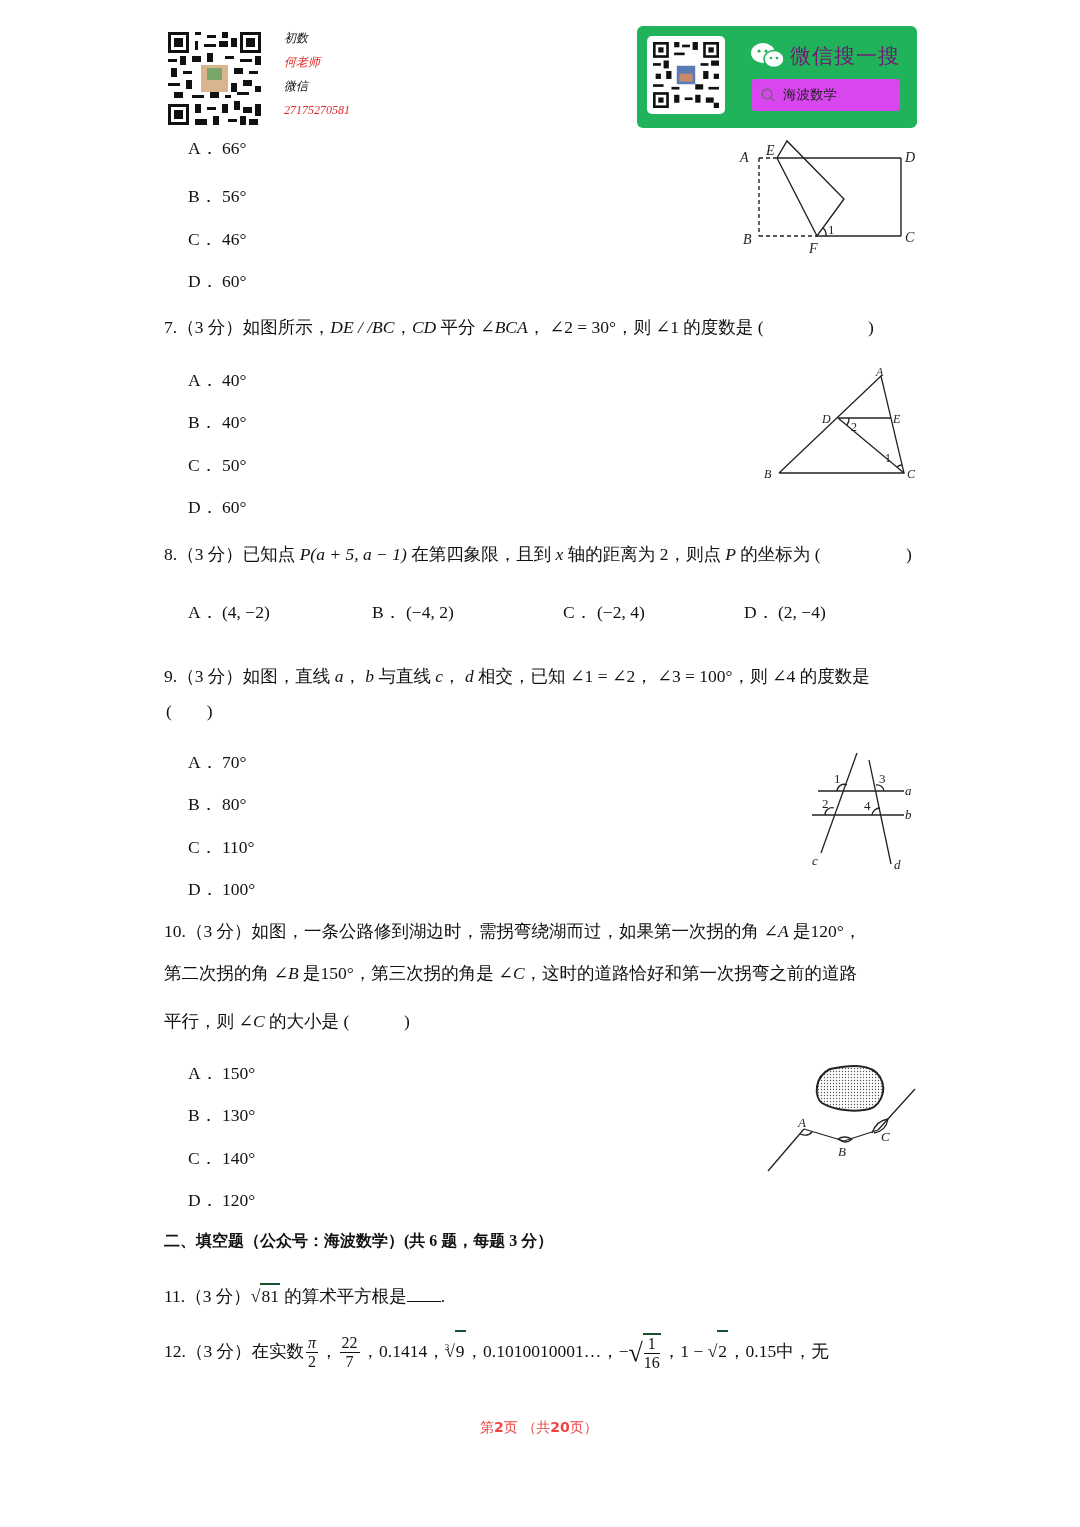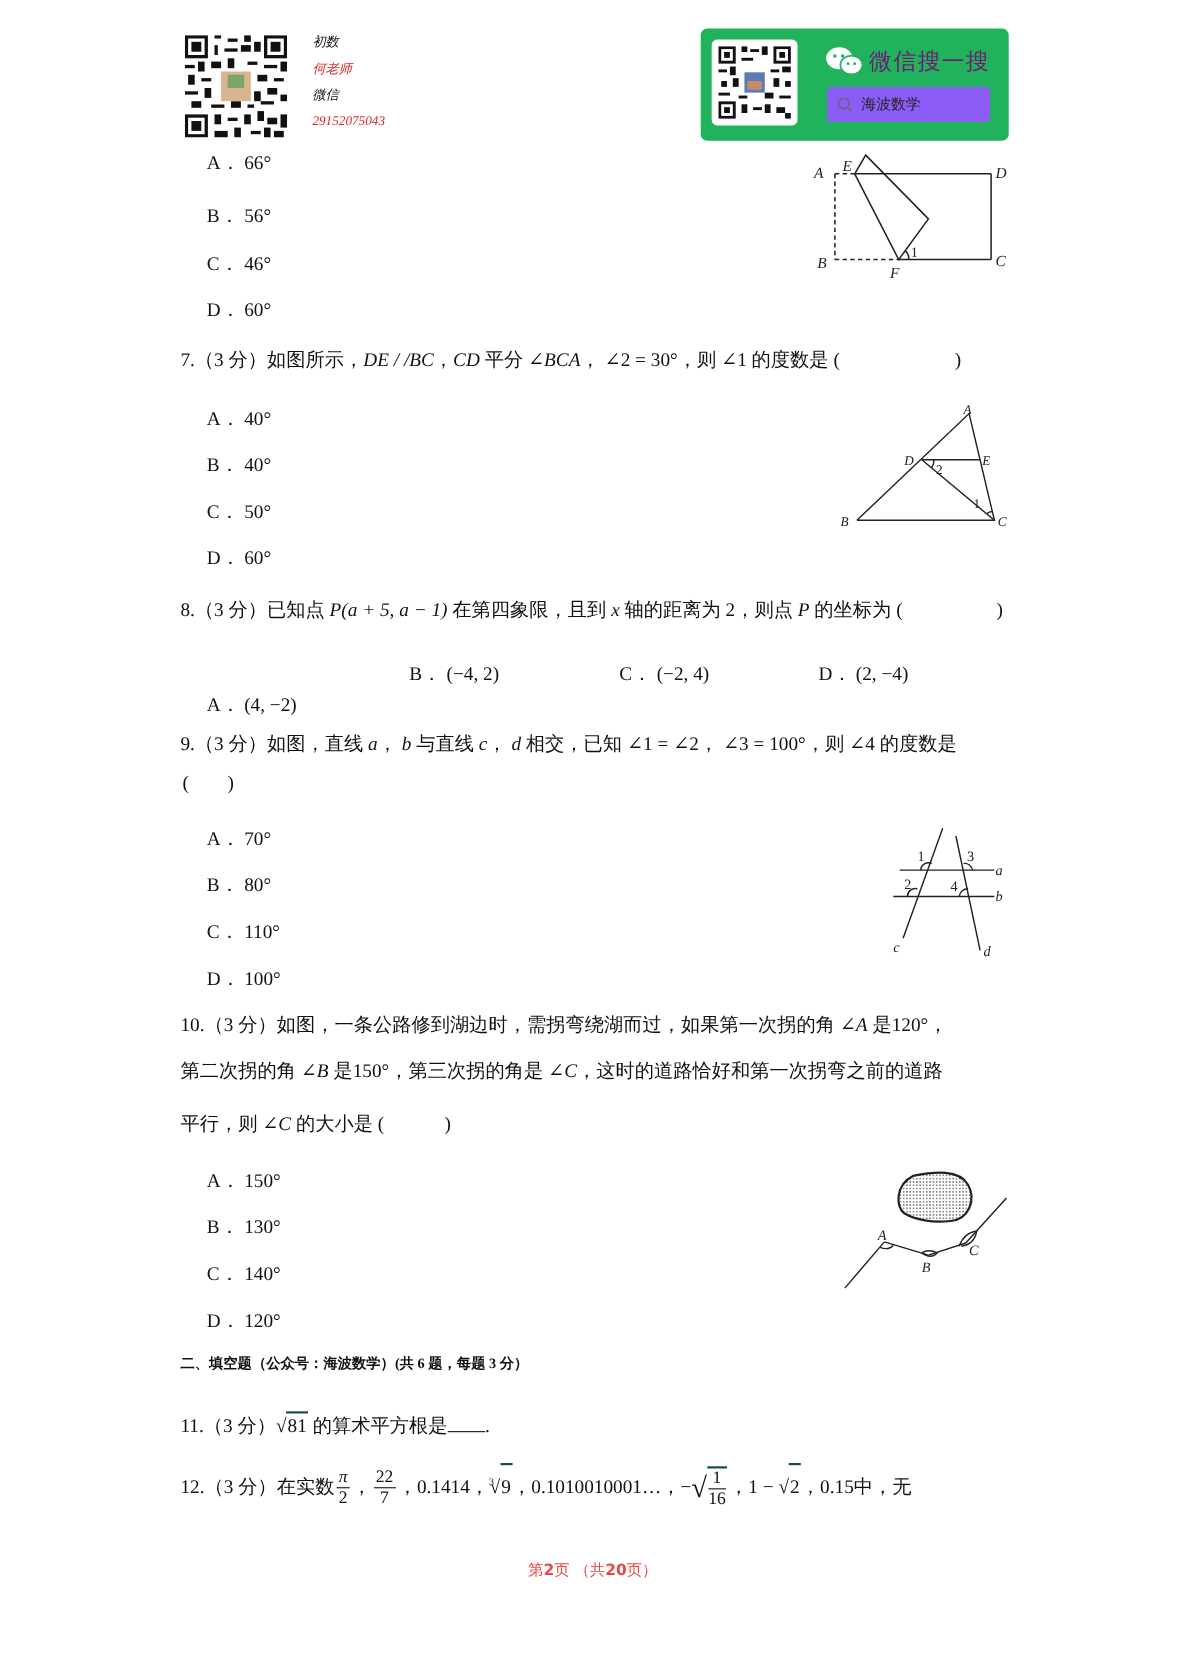--- a/index.html
+++ b/index.html
@@ -8,25 +8,25 @@
   .abs { position:absolute; }
   .txt { font-size:17.5px; line-height:22px; white-space:nowrap; }
   .it { font-style:italic; }
   .opt { font-size:17.5px; white-space:nowrap; }
   .opt .letter { display:inline-block; width:34px; }
   .red { color:#e02a2a; }
   .hdr-label { font-size:12px; line-height:24px;font-style:italic; }
   .wx-card { background:#21b35b; border-radius:6px; }
   .wx-qr-box { background:#fff; border-radius:5px; }
   .wx-title { color:#701a75; font-family:"DejaVu Sans",sans-serif; font-size:21px; letter-spacing:1px; }
-  .wx-search { background:#8b5cf6; border-radius:3px; }
+  .wx-search { background:#d946ef; border-radius:3px; }
   .wx-search-text { font-family:"DejaVu Sans",sans-serif; font-size:13.5px; color:#222; }
   .footer { font-family:"DejaVu Sans",sans-serif; font-size:14px; color:#ef4444; }
   .footer b { font-weight:bold; }
-  .section { font-weight:bold; font-size:13px; }
+  .section { font-weight:bold; font-size:16px; }
   .frac { display:inline-block; vertical-align:middle; text-align:center; font-size:16px; line-height:18px; margin:0 2px; }
   .frac .num { display:block; border-bottom:1px solid #111; padding:0 2px; }
   .frac .den { display:block; }
   .sqrt { display:inline-block; border-top:2px solid #14532d; padding:0 1px; margin-left:0; }
   .blank { display:inline-block; width:34px; border-bottom:1.5px solid #111; height:16px; vertical-align:baseline; }
 </style>
 </head>
 <body>
 
 <div class="abs" style="left:168px;top:32px;width:93px;height:93px;">
@@ -82,21 +82,21 @@
         <rect x="24" y="28" width="2" height="3"></rect>
         <rect x="27" y="29" width="3" height="2"></rect>
     </g>
     <rect x="11" y="11" width="9" height="9" fill="#d9b48f"></rect>
     <rect x="13" y="12" width="5" height="4" fill="#7aa56b"></rect>
   </svg>
 </div>
 <div class="abs hdr-label" style="left:284px;top:26px;">初数</div>
 <div class="abs hdr-label red" style="left:284px;top:50px;">何老师</div>
 <div class="abs hdr-label" style="left:284px;top:74px;">微信</div>
-<div class="abs hdr-label red" style="left:284px;top:98px;">29152075043</div>
+<div class="abs hdr-label red" style="left:284px;top:98px;">27175270581</div>
 
 <div class="abs wx-card" style="left:637px;top:26px;width:280px;height:102px;">
   <div class="abs wx-qr-box" style="left:10px;top:10px;width:78px;height:78px;">
     <svg width="66" height="66" viewBox="0 0 25 25" style="position:absolute;left:6px;top:6px;">
       <g fill="#111">
         <rect x="0" y="0" width="6" height="6"></rect>
           <rect x="1" y="1" width="4" height="4" fill="#fff"></rect>
           <rect x="2" y="2" width="2" height="2"></rect>
         <rect x="19" y="0" width="6" height="6"></rect>
           <rect x="20" y="1" width="4" height="4" fill="#fff"></rect>
@@ -202,21 +202,21 @@
     <text x="152" y="116">C</text>
     <text x="96" y="69" font-style="normal">2</text>
     <text x="130" y="100" font-style="normal">1</text>
   </g>
 </svg>
 
 <div class="abs txt" style="left:164px;top:543px;">
   <span>8.</span><span>（3 分）</span><span>已知点 </span><span class="it">P(a + 5, a − 1)</span><span> 在第四象限，且到 </span><span class="it">x</span><span> 轴的距离为 2，则点 </span><span class="it">P</span><span> 的坐标为 (</span>
 </div>
 <div class="abs txt" style="left:906px;top:543px;">)</div>
-<div class="abs opt" style="left:188px;top:600px;margin-top:28px;"><span class="letter">A．</span><span>(4, −2)</span></div>
+<div class="abs opt" style="left:188px;top:600px;"><span class="letter">A．</span><span>(4, −2)</span></div>
 <div class="abs opt" style="left:372px;top:600px;"><span class="letter">B．</span><span>(−4, 2)</span></div>
 <div class="abs opt" style="left:563px;top:600px;"><span class="letter">C．</span><span>(−2, 4)</span></div>
 <div class="abs opt" style="left:744px;top:600px;"><span class="letter">D．</span><span>(2, −4)</span></div>
 
 <div class="abs txt" style="left:164px;top:665px;">
   <span>9.</span><span>（3 分）</span><span>如图，直线 </span><span class="it">a</span><span>， </span><span class="it">b</span><span> 与直线 </span><span class="it">c</span><span>， </span><span class="it">d</span><span> 相交，已知 </span><span>∠1 = ∠2</span><span>， </span><span>∠3 = 100°</span><span>，则 </span><span>∠4</span><span> 的度数是</span>
 </div>
 <div class="abs txt" style="left:166px;top:700px;white-space:pre;">(        )</div>
 <div>
   <div class="abs opt" style="left:188px;top:750px;"><span class="letter">A．</span><span>70°</span></div>

